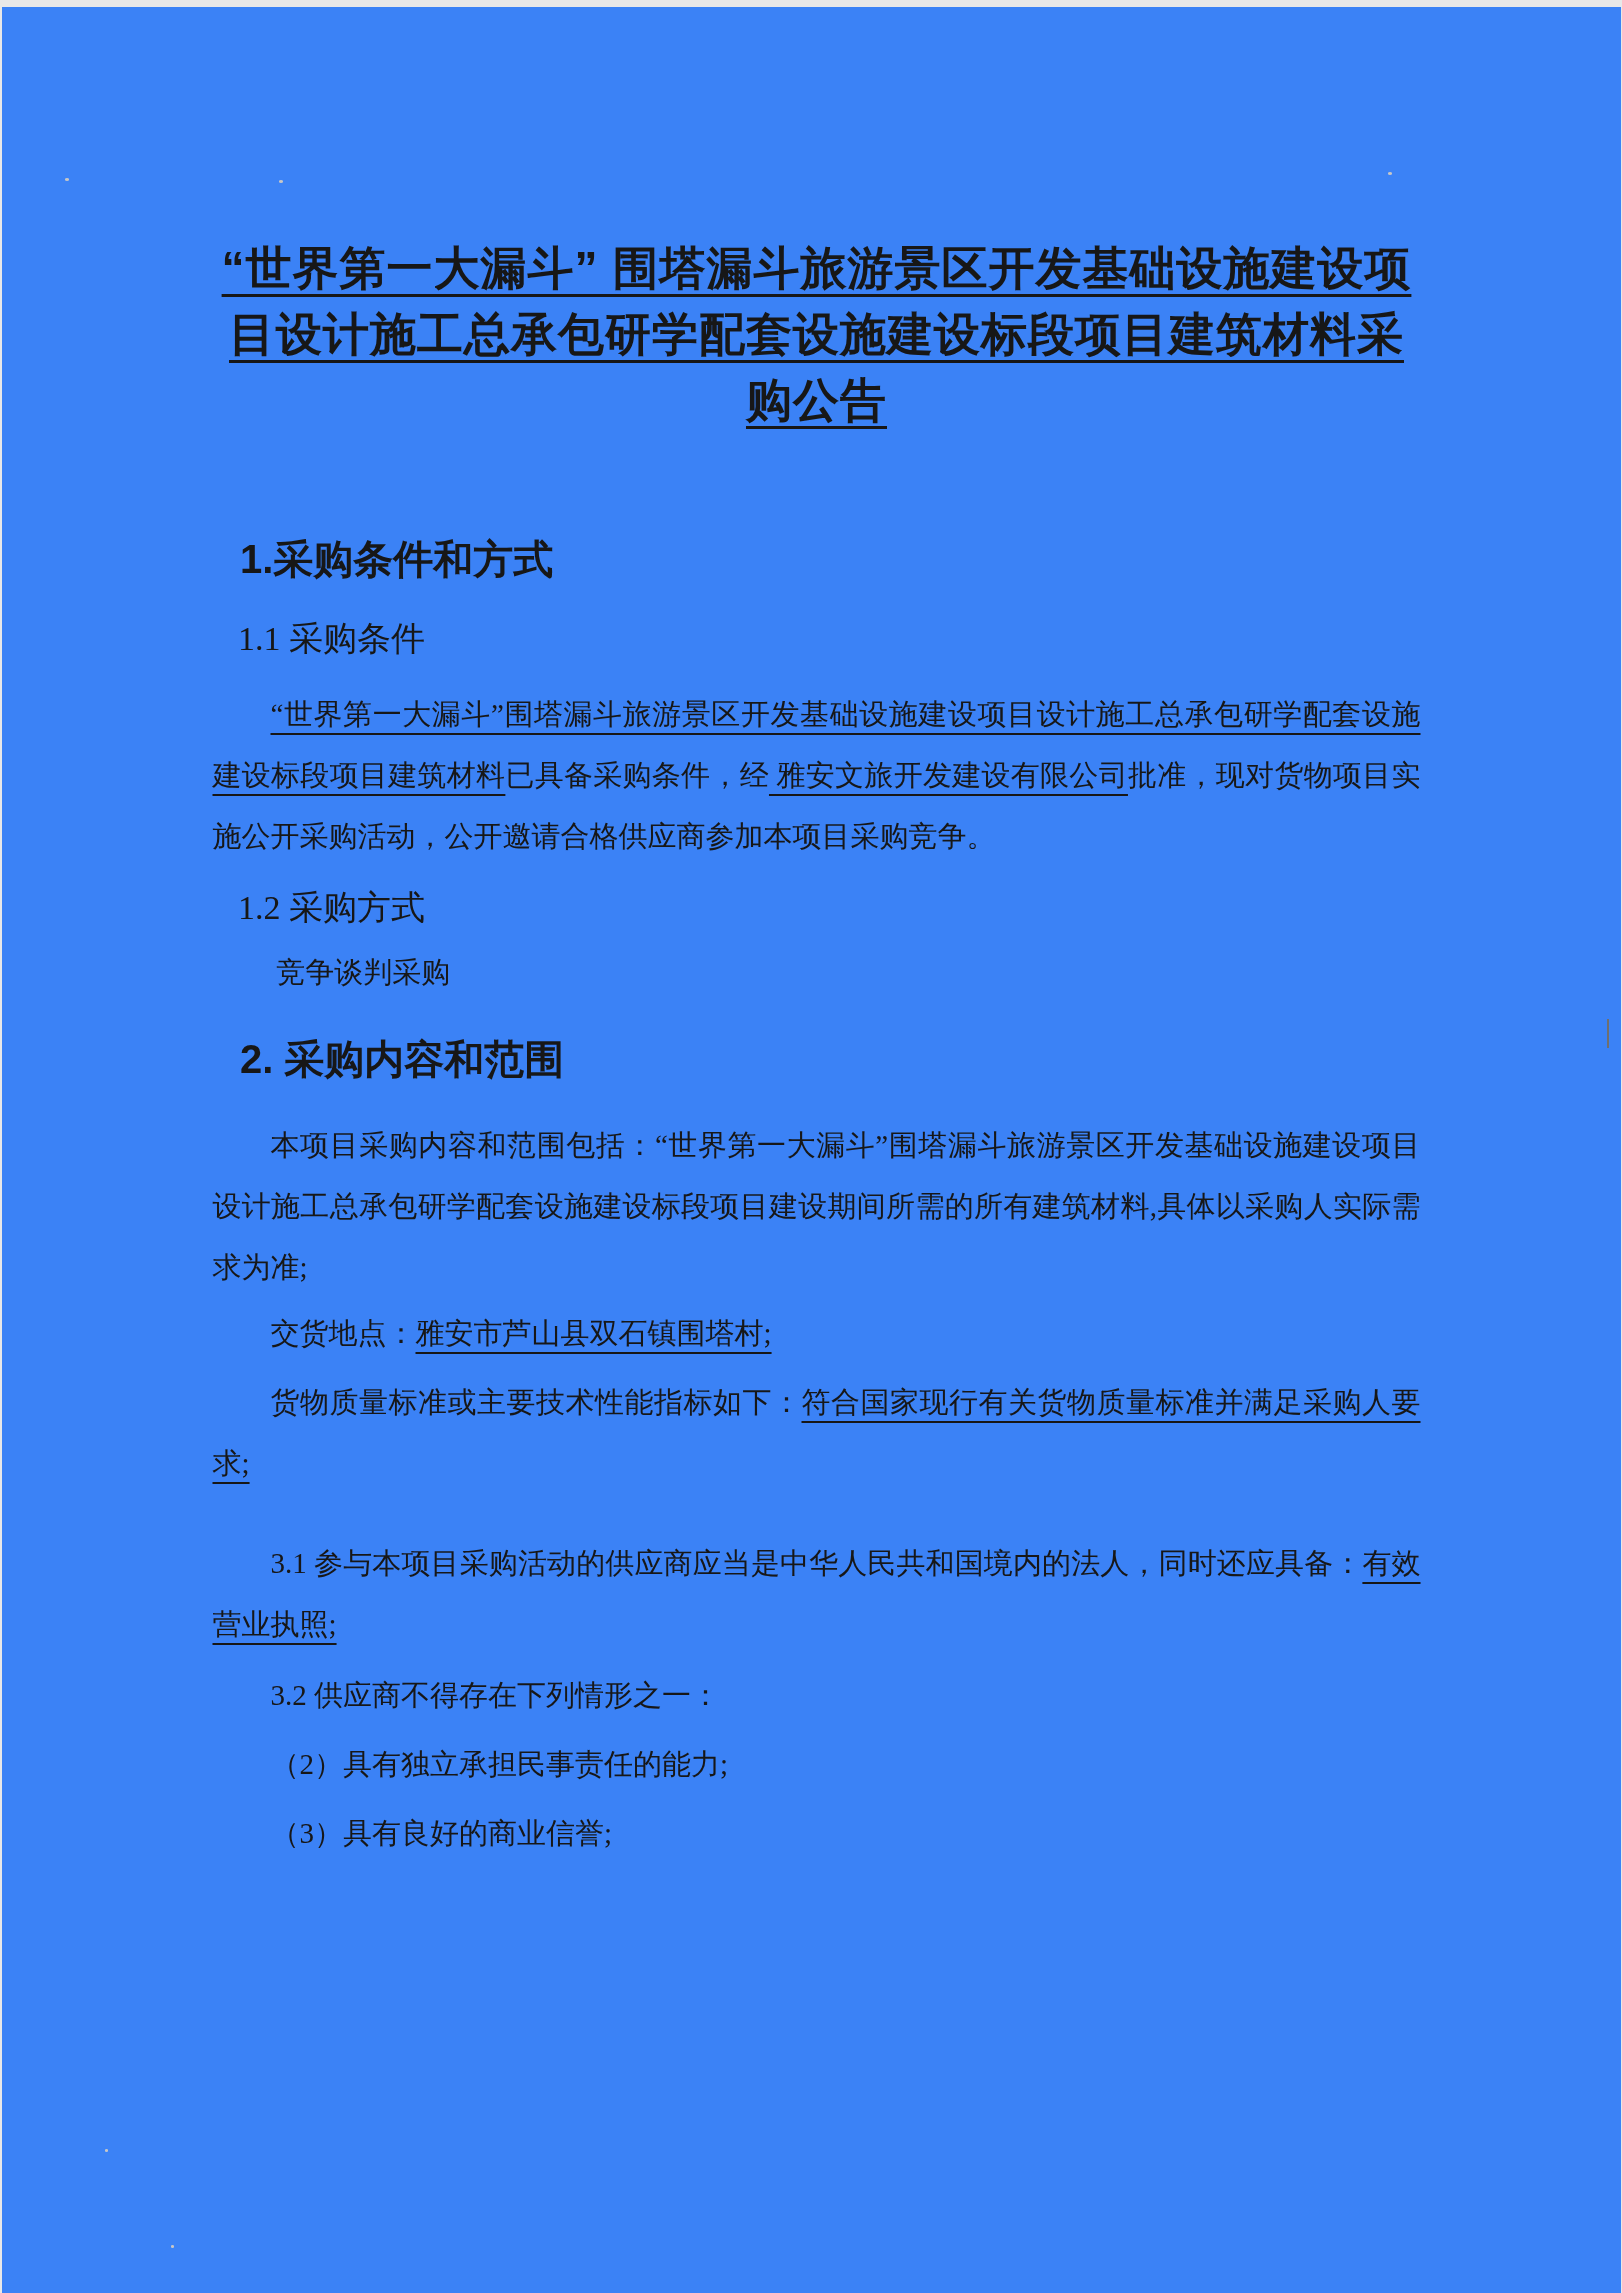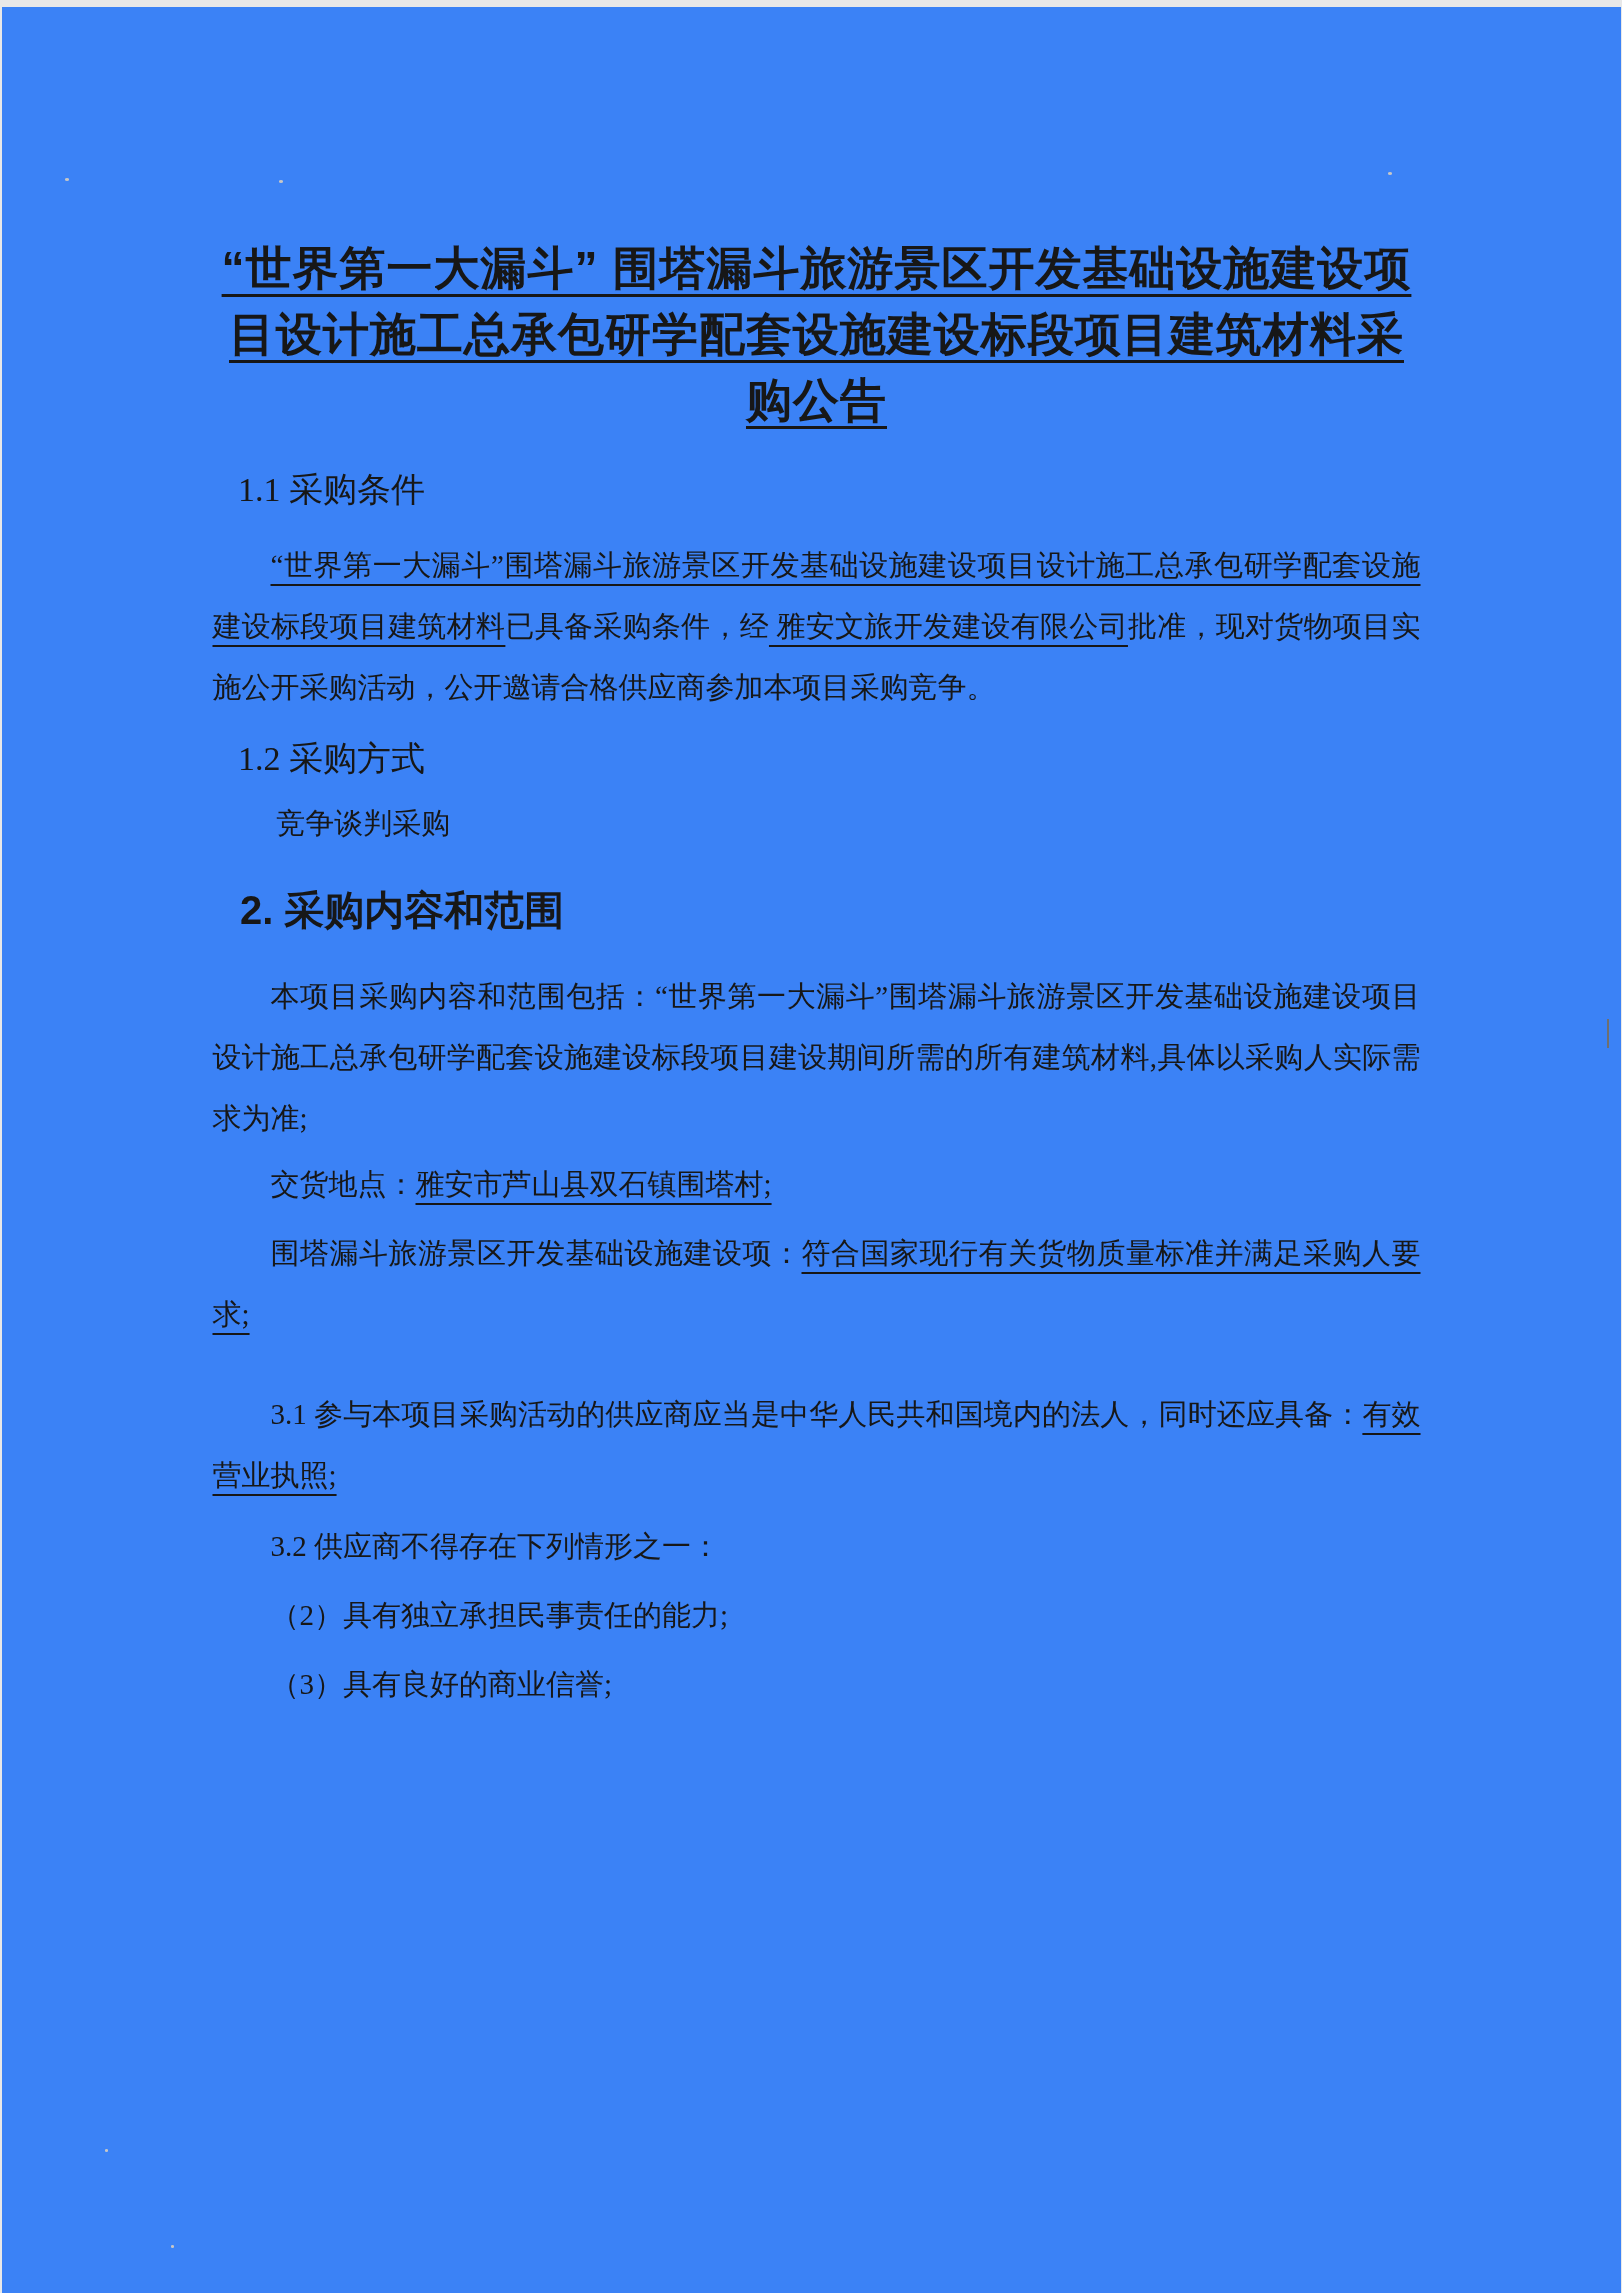--- a/index.html
+++ b/index.html
@@ -55,37 +55,38 @@
 <div class="page">
 
   <div class="content">
 
     <div class="doc-title">
       <div class="line">“世界第一大漏斗” 围塔漏斗旅游景区开发基础设施建设项</div>
       <div class="line">目设计施工总承包研学配套设施建设标段项目建筑材料采</div>
       <div class="line">购公告</div>
     </div>
 
+    <div class="h h1">1.采购条件和方式</div>
 
     <div class="sub sub1">1.1 采购条件</div>
 
     <p class="para p1"><span class="u">“世界第一大漏斗”围塔漏斗旅游景区开发基础设施建设项目设计施工总承包研学配套设施建设标段项目建筑材料</span><span>已具备采购条件，经</span><span class="u"> 雅安文旅开发建设有限公司</span><span>批准，现对货物项目实施公开采购活动，公开邀请合格供应商参加本项目采购竞争。</span></p>
 
     <div class="sub sub2">1.2 采购方式</div>
 
     <p class="method">竞争谈判采购</p>
 
     <div class="h h2">2. 采购内容和范围</div>
 
     <p class="para p2"><span>本项目采购内容和范围包括：“世界第一大漏斗”围塔漏斗旅游景区开发基础设施建设项目设计施工总承包研学配套设施建设标段项目建设期间所需的所有建筑材料,具体以采购人实际需求为准;</span></p>
 
 
     <p class="para place"><span>交货地点：</span><span class="u">雅安市芦山县双石镇围塔村;</span></p>
 
-    <p class="para quality"><span>围塔漏斗旅游景区开发基础设施建设项：</span><span class="u">符合国家现行有关货物质量标准并满足采购人要求;</span></p>
+    <p class="para quality"><span>货物质量标准或主要技术性能指标如下：</span><span class="u">符合国家现行有关货物质量标准并满足采购人要求;</span></p>
 
 
     <p class="para p31"><span>3.1 参与本项目采购活动的供应商应当是中华人民共和国境内的法人，同时还应具备：</span><span class="u">有效营业执照;</span></p>
 
     <p class="para p32"><span>3.2 供应商不得存在下列情形之一：</span></p>
 
     <p class="para item item2"><span>（2）具有独立承担民事责任的能力;</span></p>
     <p class="para item item3"><span>（3）具有良好的商业信誉;</span></p>
 
   </div>

